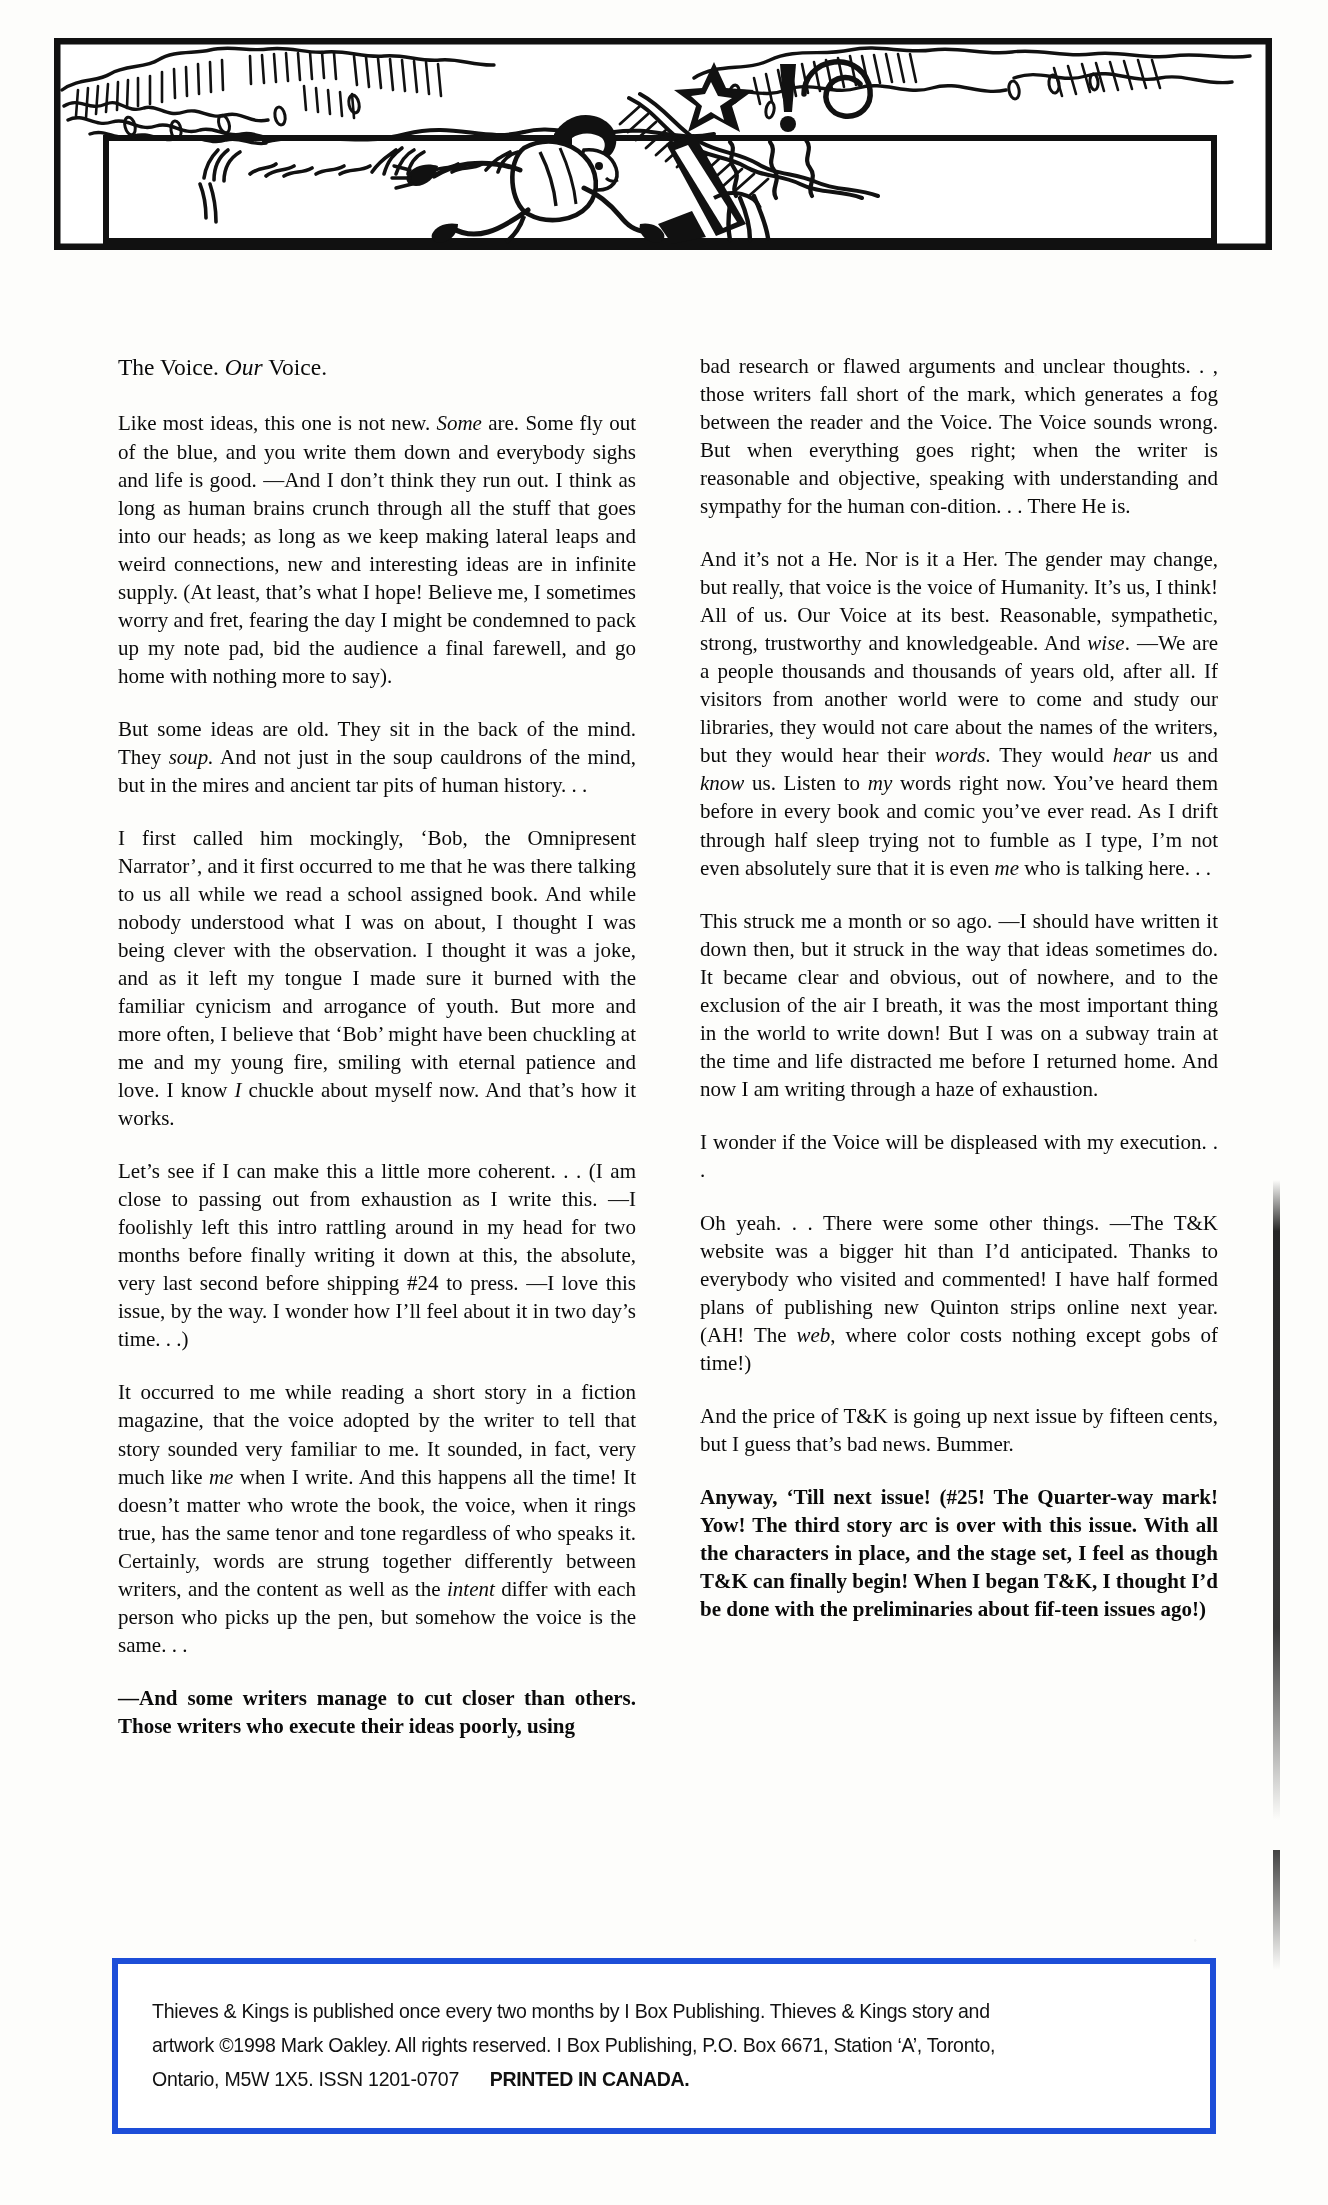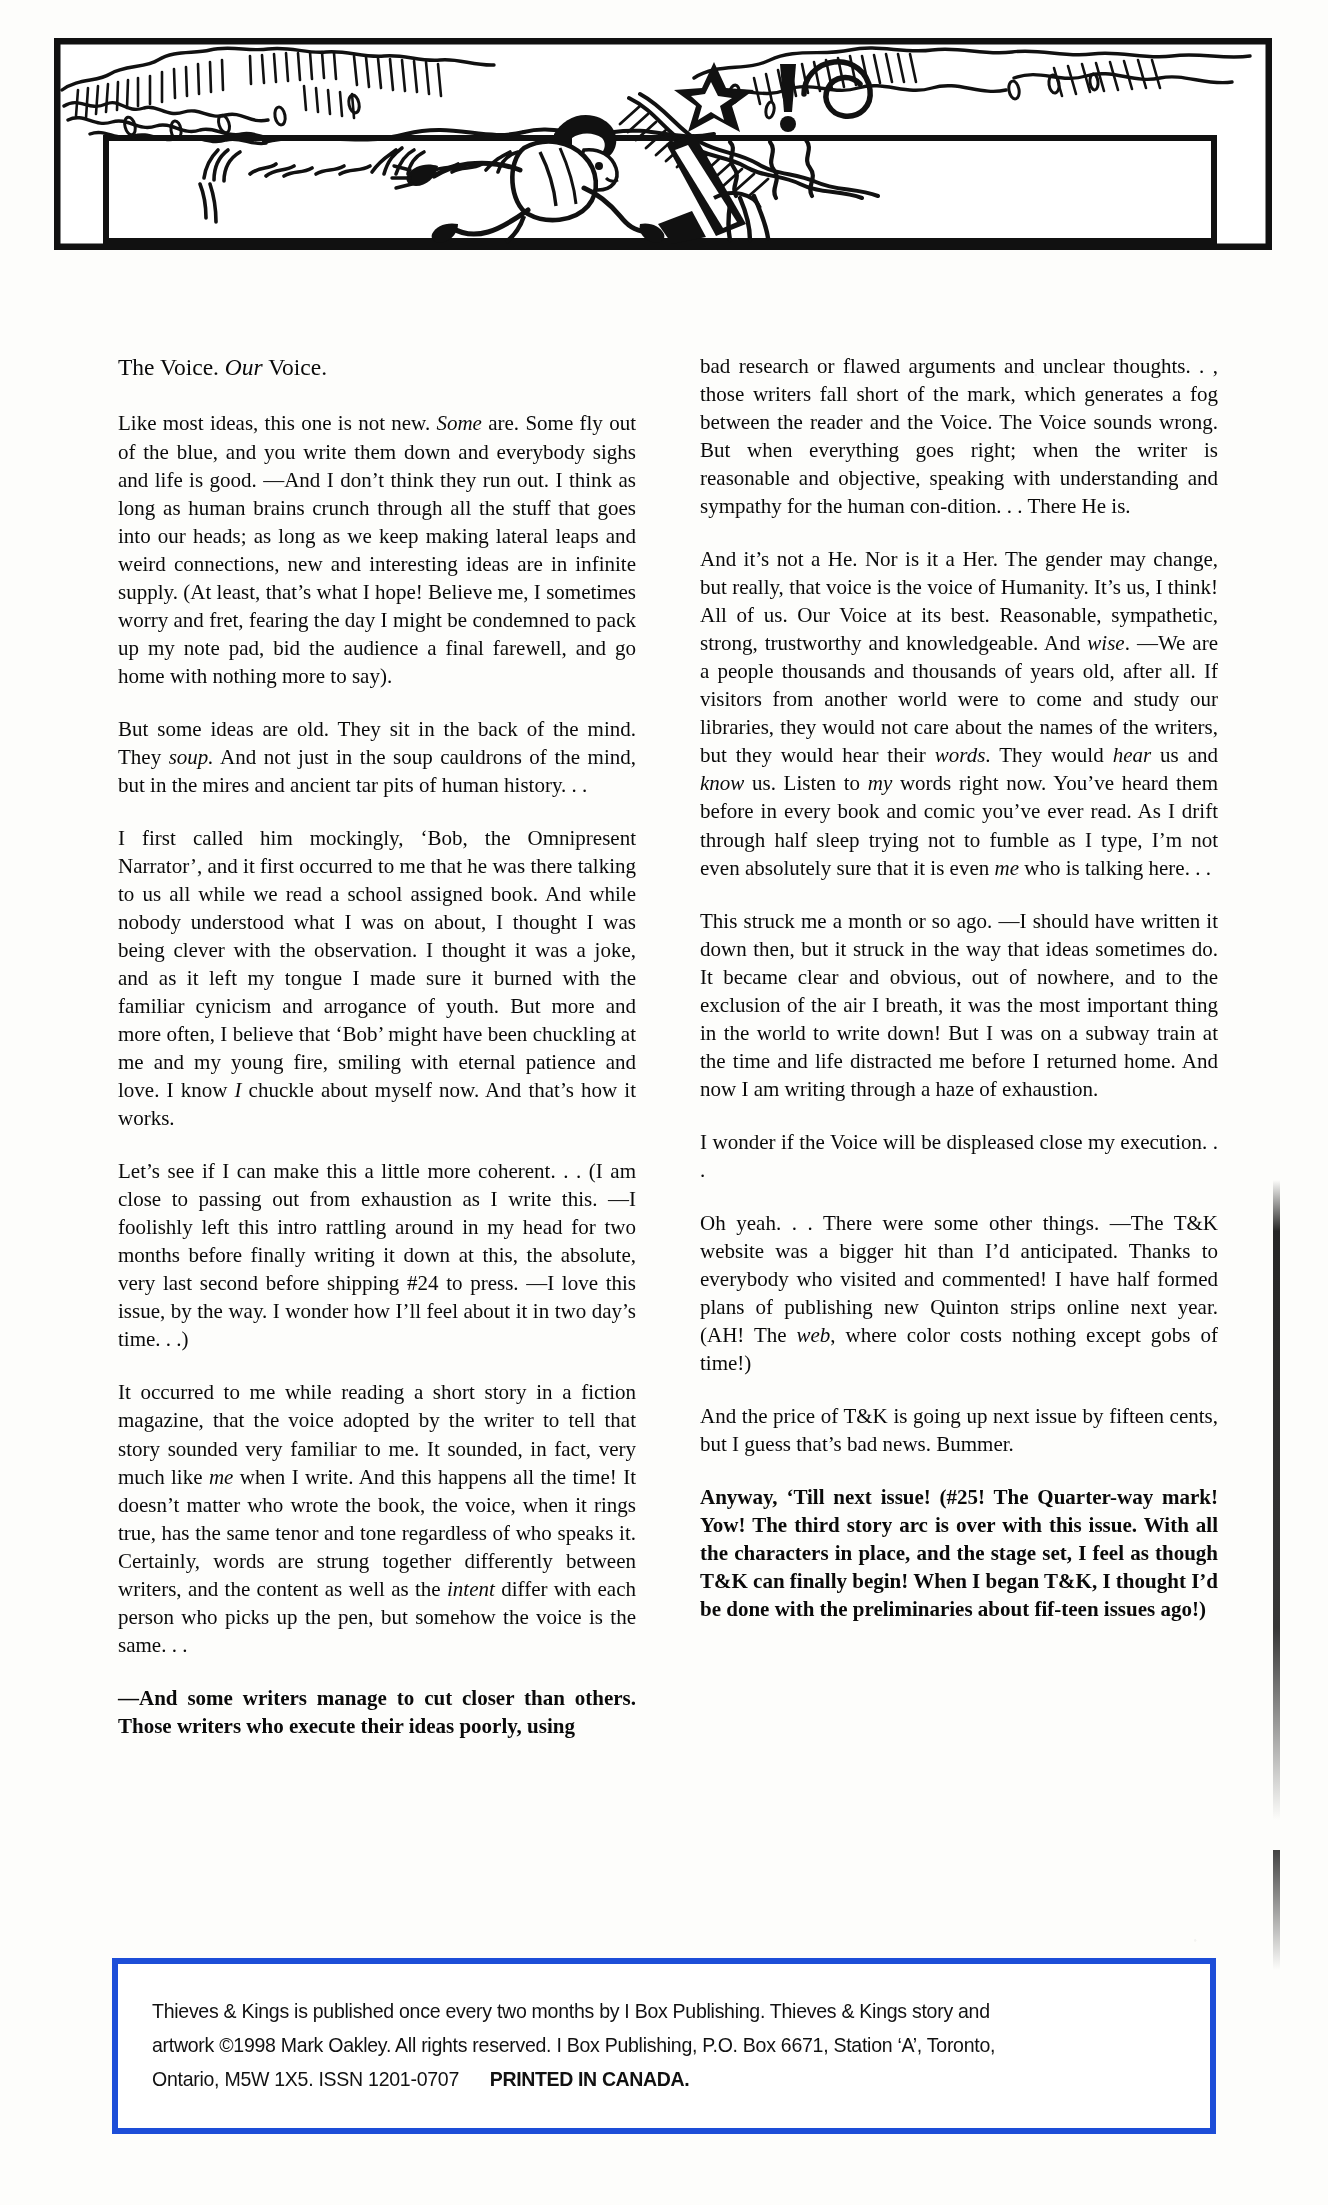--- a/index.html
+++ b/index.html
@@ -356,21 +356,21 @@
     </div>
 
     <div class="col">
 
       <p class="para">bad research or flawed arguments and unclear thoughts. . , those writers fall short of the mark, which generates a fog between the reader and the Voice. The Voice sounds wrong. But when everything goes right; when the writer is reasonable and objective, speaking with understanding and sympathy for the human con-dition. . . There He is.</p>
 
       <p class="para"><span>And it’s not a He. Nor is it a Her. The gender may change, but really, that voice is the voice of Humanity. It’s us, I think! All of us. Our Voice at its best. Reasonable, sympathetic, strong, trustworthy and knowledgeable. And </span><span class="it">wise</span><span>. —We are a people thousands and thousands of years old, after all. If visitors from another world were to come and study our libraries, they would not care about the names of the writers, but they would hear their </span><span class="it">words</span><span>. They would </span><span class="it">hear</span><span> us and </span><span class="it">know</span><span> us. Listen to </span><span class="it">my</span><span> words right now. You’ve heard them before in every book and comic you’ve ever read. As I drift through half sleep trying not to fumble as I type, I’m not even absolutely sure that it is even </span><span class="it">me</span><span> who is talking here. . .</span></p>
 
       <p class="para">This struck me a month or so ago. —I should have written it down then, but it struck in the way that ideas sometimes do. It became clear and obvious, out of nowhere, and to the exclusion of the air I breath, it was the most important thing in the world to write down! But I was on a subway train at the time and life distracted me before I returned home. And now I am writing through a haze of exhaustion.</p>
 
-      <p class="para">I wonder if the Voice will be displeased close my execution. . .</p>
+      <p class="para">I wonder if the Voice will be displeased with my execution. . .</p>
 
       <p class="para"><span>Oh yeah. . . There were some other things. —The T&amp;K website was a bigger hit than I’d anticipated. Thanks to everybody who visited and commented! I have half formed plans of publishing new Quinton strips online next year. (AH! The </span><span class="it">web</span><span>, where color costs nothing except gobs of time!)</span></p>
 
       <p class="para">And the price of T&amp;K is going up next issue by fifteen cents, but I guess that’s bad news. Bummer.</p>
 
       <p class="para">Anyway, ‘Till next issue! (#25! The Quarter-way mark! Yow! The third story arc is over with this issue. With all the characters in place, and the stage set, I feel as though T&amp;K can finally begin! When I began T&amp;K, I thought I’d be done with the preliminaries about fif-teen issues ago!)</p>
     </div>
   </div>
 
   <div class="colophon">

